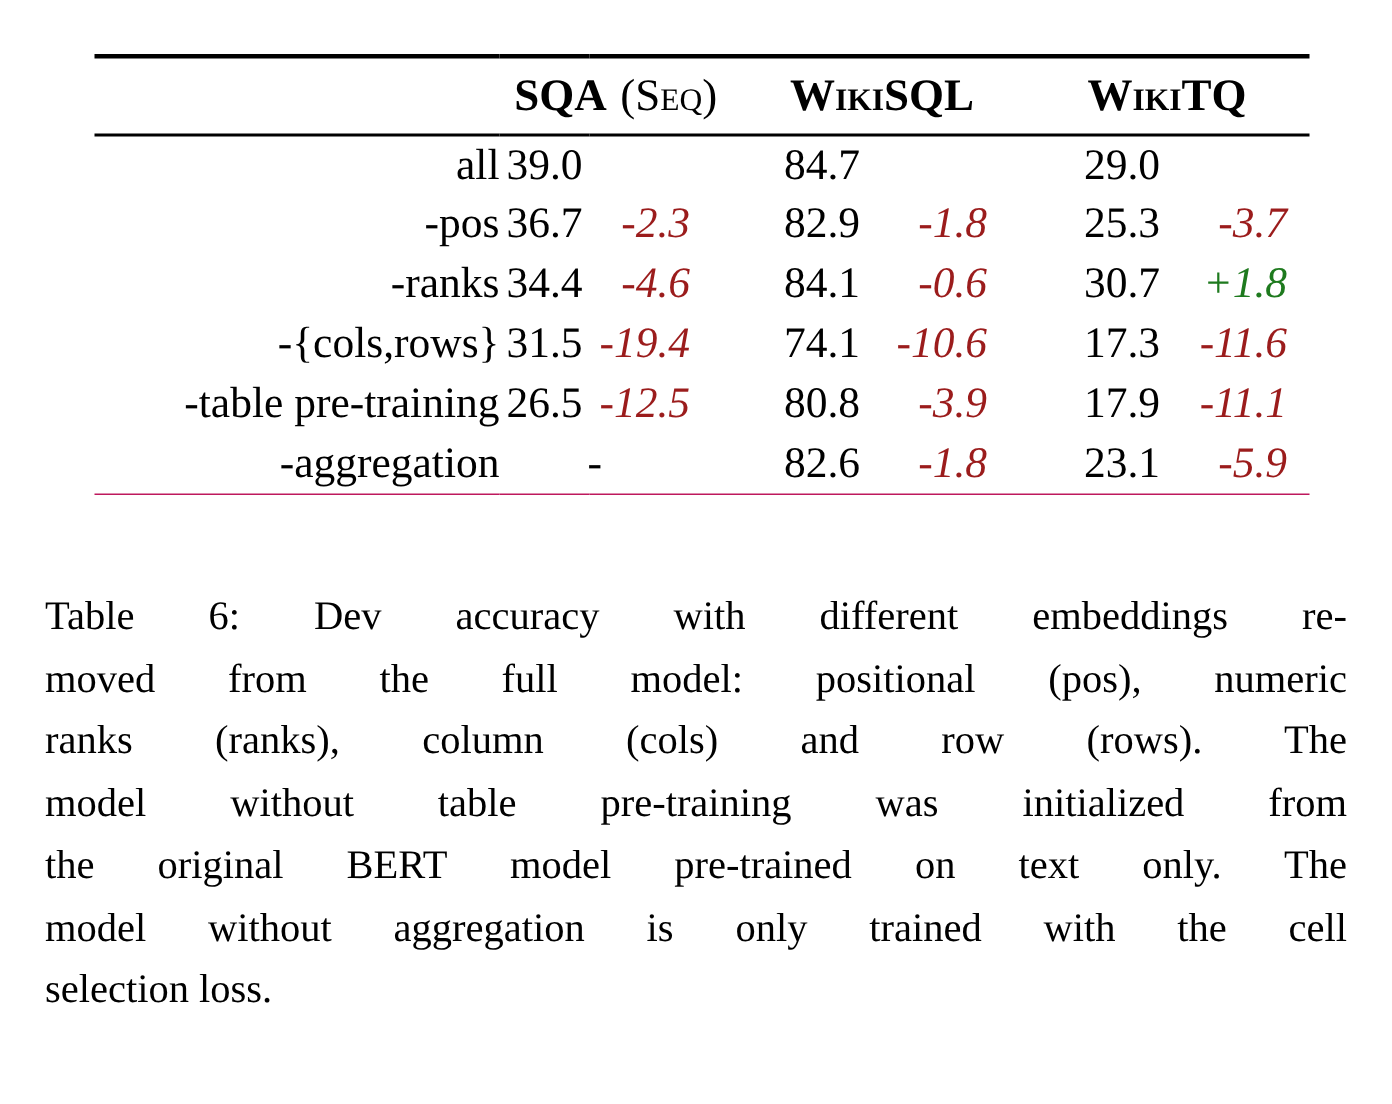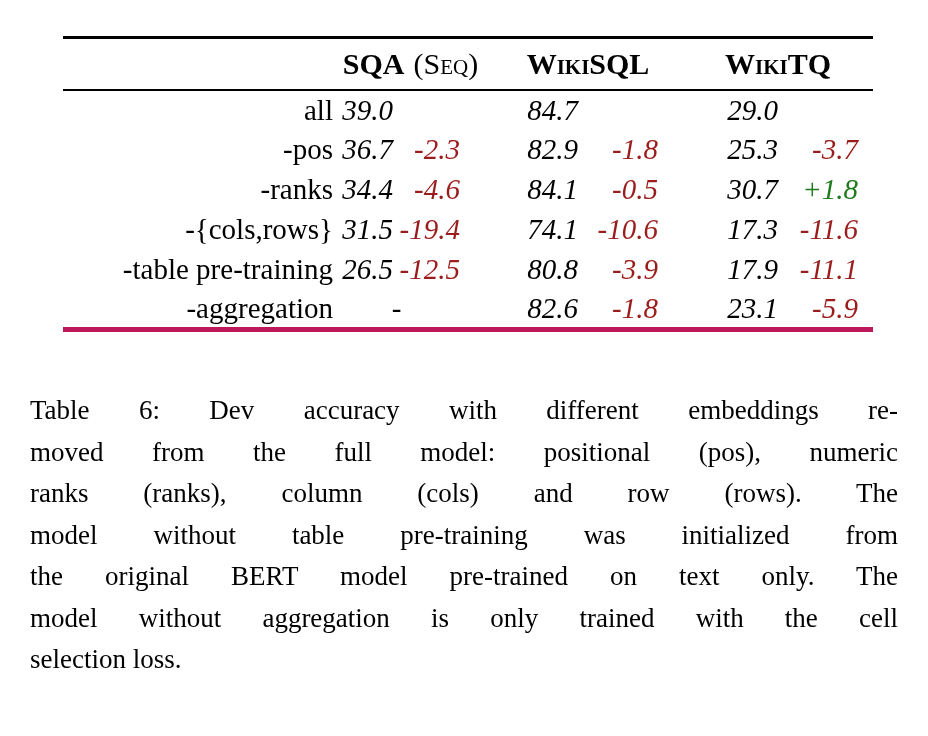--- a/index.html
+++ b/index.html
@@ -19,21 +19,21 @@
 
   
   table.results-table {
     position: absolute;
     left: 63px;
     top: 36px;
     width: 810px;
     border-collapse: collapse;
     table-layout: fixed;
     border-top: 3px solid #000;
-    border-bottom: 5px solid #be185d;
+    border-bottom: 1px solid #be185d;
     font-size: 29px;
   }
   table.results-table col.c-label { width: 270px; }
   table.results-table col.c-v0 { width: 60px; }
   table.results-table col.c-d0 { width: 125px; }
   table.results-table col.c-v1 { width: 60px; }
   table.results-table col.c-d1 { width: 140px; }
   table.results-table col.c-v2 { width: 60px; }
   table.results-table col.c-d2 { width: 95px; }
 
@@ -55,21 +55,21 @@
   .hp { font-weight: normal; }
   .hp:not(:empty) { margin-left: 9px; }
 
   tbody tr { height: 40px; }
   tbody td {
     padding: 0;
     vertical-align: middle;
     white-space: nowrap;
   }
   td.row-label { padding-left: 16px; text-align: right; }
-  td.v-col { text-align: right; font-style: italic; }
+  td.v-col { text-align: center; }
   td.d-col { text-align: right; font-style: italic; }
   td.d-col.d0 { padding-right: 58px; }
   td.d-col.d1 { padding-right: 60px; }
   td.d-col.d2 { padding-right: 15px; }
   td.d-col.neg { color: var(--neg, #9b1c1c); }
   td.d-col.pos { color: var(--pos, #1e7a1e); }
   td.dash-cell { text-align: center; }
   td.dash-cell.g0 { padding-right: 58px; }
 
   
@@ -130,21 +130,21 @@
           <td class="v-col">82.9</td>
           <td class="d-col d1 neg">-1.8</td>
           <td class="v-col">25.3</td>
           <td class="d-col d2 neg">-3.7</td>
         </tr>
         <tr>
           <td class="row-label">-ranks</td>
           <td class="v-col">34.4</td>
           <td class="d-col d0 neg">-4.6</td>
           <td class="v-col">84.1</td>
-          <td class="d-col d1 neg">-0.5</td>
+          <td class="d-col d1 neg">-0.6</td>
           <td class="v-col">30.7</td>
           <td class="d-col d2 pos">+1.8</td>
         </tr>
         <tr>
           <td class="row-label">-{cols,rows}</td>
           <td class="v-col">31.5</td>
           <td class="d-col d0 neg">-19.4</td>
           <td class="v-col">74.1</td>
           <td class="d-col d1 neg">-10.6</td>
           <td class="v-col">17.3</td>

